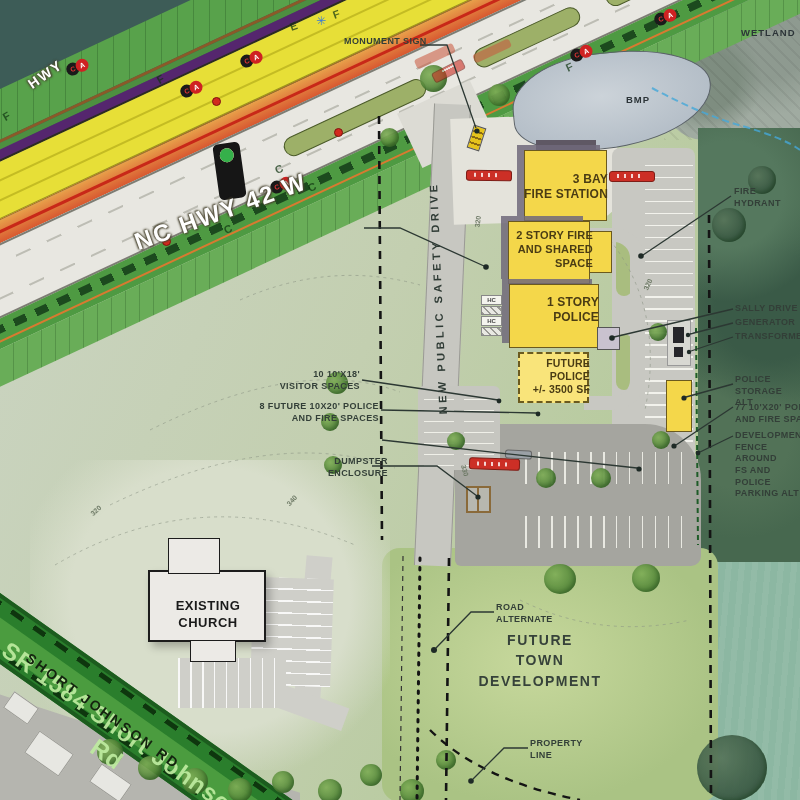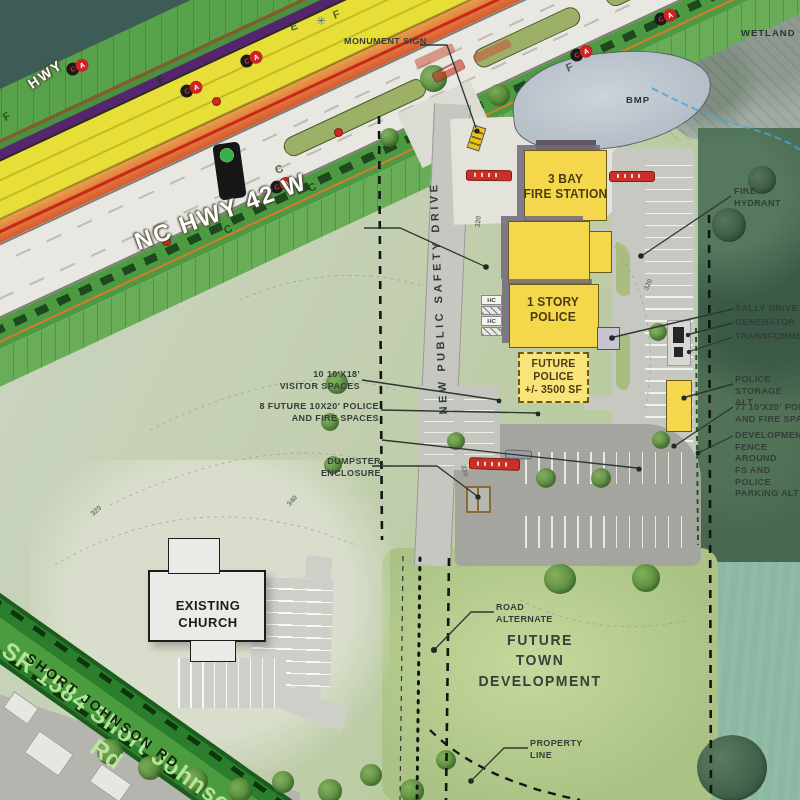--- a/index.html
+++ b/index.html
@@ -133,21 +133,21 @@
   .mk{width:26px;height:14px;transform:rotate(-22deg);}
   .mk b{width:13px;height:13px;border-radius:50%;font:bold 7px/13px "Liberation Sans",sans-serif;text-align:center;}
   .mk .c1{left:0;background:#1a1a1a;color:#d33;}
   .mk .c2{left:10px;background:#cf2222;color:#fff;}
   .rdot{width:9px;height:9px;border-radius:50%;background:#d22a1e;border:1px solid #7e1410;}
   .bluestar{color:#3b7bd4;font:bold 12px "DejaVu Sans",sans-serif;}
 
   
   .co{font:bold 9px/1.3 "Liberation Sans",sans-serif;color:#333f38;letter-spacing:.4px;white-space:pre-line;}
   .co.r{text-align:right;}
-  .bl{font:bold 12px/1.25 "Liberation Sans",sans-serif;color:#4a3c14;text-align:center;
+  .bl{font:bold 12px/1.25 "Liberation Sans",sans-serif;color:#4a3c14;text-align:right;
       letter-spacing:.2px;white-space:pre-line;}
   .area-lab{font:bold 9.5px/1.3 "Liberation Sans",sans-serif;color:#2c3438;letter-spacing:1px;}
   .big-lab{font:bold 14px/1.45 "Liberation Sans",sans-serif;color:#36423a;text-align:center;
       letter-spacing:1.5px;white-space:pre-line;}
   .church-lab{font:bold 13px/1.3 "Liberation Sans",sans-serif;color:#1a1a1a;text-align:center;
       letter-spacing:.5px;white-space:pre-line;}
   .hwy-lab{font:bold 24px "Liberation Sans",sans-serif;color:#fff;letter-spacing:2px;
       text-shadow:0 0 3px #55503a,1px 1px 2px #44402e,-1px -1px 2px #44402e;}
   .sr-big{font:bold 24px "Liberation Sans",sans-serif;color:rgba(190,235,160,.92);letter-spacing:1px;
       text-align:center;}
@@ -286,20 +286,23 @@
   <div class="bldg" style="left:509px;top:284px;width:90px;height:64px"></div>
   <div class="sally" style="left:597px;top:327px;width:23px;height:23px"></div>
   <div class="future-b" style="left:518px;top:352px;width:71px;height:51px"></div>
   <div class="bldg nosh storage"></div>
   <div class="pad" style="left:667px;top:320px;width:24px;height:46px"></div>
   <div class="gen" style="left:673px;top:327px;width:11px;height:16px"></div>
   <div class="gen" style="left:674px;top:347px;width:9px;height:10px"></div>
 
   <div class="bl" style="left:523px;top:172px;width:85px">3 BAY
 FIRE STATION</div>
+  <div class="bl" style="left:505px;top:229px;width:88px;font-size:11px">2 STORY FIRE
+AND SHARED
+SPACE</div>
   <div class="bl" style="left:507px;top:295px;width:92px">1 STORY
 POLICE</div>
   <div class="bl" style="left:517px;top:357px;width:73px;font-size:10.5px">FUTURE
 POLICE
 +/- 3500 SF</div>
 
   <div class="signal">
     <b style="background:#d43a2a"></b>
       <b style="background:#f0eee6"></b>
       <b style="background:#35b04a"></b>
@@ -407,21 +410,21 @@
   <div class="area-lab" style="left:626px;top:94px">BMP</div>
   <div class="big-lab" style="left:452px;top:630px;width:176px">FUTURE
 TOWN
 DEVELOPMENT</div>
 
   <div class="co" style="left:344px;top:36px">MONUMENT SIGN</div>
   <div class="co r" style="left:258px;top:369px;width:102px">10 10'X18'
 VISITOR SPACES</div>
   <div class="co r" style="left:255px;top:401px;width:124px">8 FUTURE 10X20' POLICE
 AND FIRE SPACES</div>
-  <div class="co r" style="left:293px;top:456px;width:88px">DUMPSTER
+  <div class="co r" style="left:300px;top:456px;width:88px">DUMPSTER
 ENCLOSURE</div>
   <div class="co" style="left:734px;top:186px">FIRE
 HYDRANT</div>
   <div class="co" style="left:735px;top:303px">SALLY DRIVE</div>
   <div class="co" style="left:735px;top:317px">GENERATOR</div>
   <div class="co" style="left:735px;top:331px">TRANSFORMER</div>
   <div class="co" style="left:735px;top:374px">POLICE
 STORAGE ALT</div>
   <div class="co" style="left:735px;top:402px;width:95px">77 10'X20' POLICE
 AND FIRE SPACES</div>

